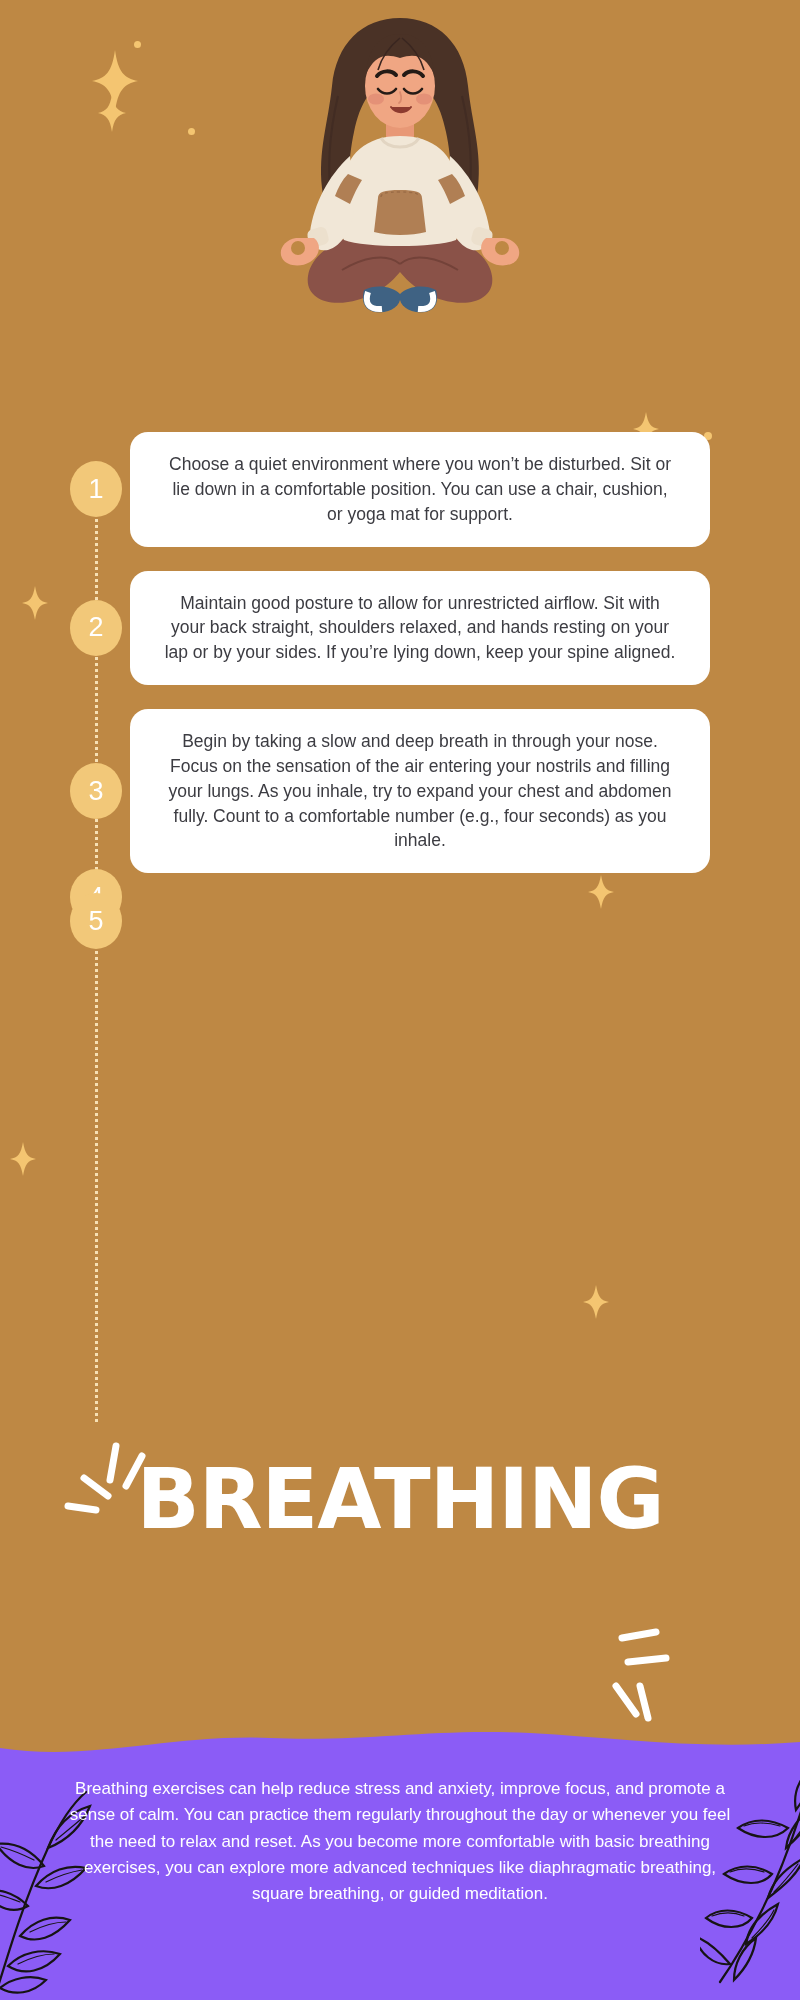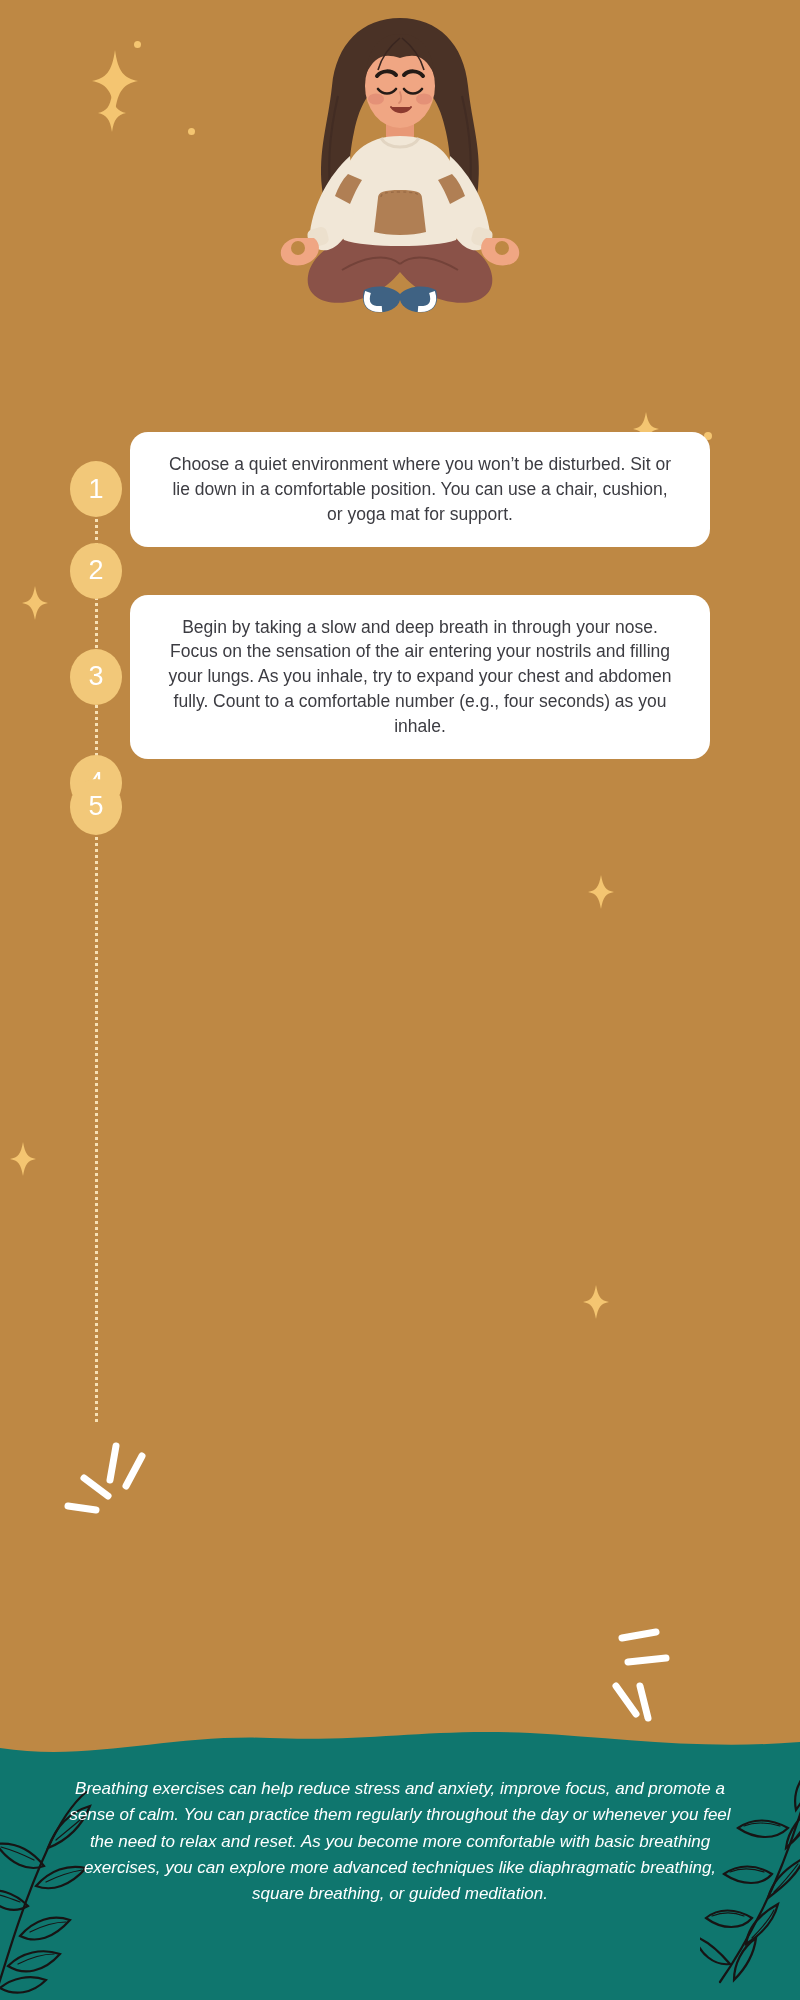--- a/index.html
+++ b/index.html
@@ -89,23 +89,22 @@
   }
   .title-line2{ font-size:83px; }
   .burst{ position:absolute; pointer-events:none; }
 
   
   #footer{
     position:absolute;
     left:0; bottom:0;
     width:800px;
     height:272px;
-    background:#0f766e;
+    background:#8b5cf6;
     overflow:hidden;
-    font-style:italic;
   }
   #footer-wave{ position:absolute; left:0; top:0; width:800px; height:40px; }
   #footer-text{
     position:absolute;
     left:60px; right:60px; top:48px;
     color:#ffffff;
     font-size:17px;
     line-height:1.55;
     text-align:center;
   }
@@ -231,20 +230,21 @@
   <div id="steps">
     <div class="timeline-line"></div>
 
     <div class="step">
       <div class="step-badge">1</div>
       <div class="step-card">Choose a quiet environment where you won’t be disturbed. Sit or lie down in a comfortable position. You can use a chair, cushion, or yoga mat for support.</div>
     </div>
 
     <div class="step">
       <div class="step-badge">2</div>
+      <div class="step-card">Maintain good posture to allow for unrestricted airflow. Sit with your back straight, shoulders relaxed, and hands resting on your lap or by your sides. If you’re lying down, keep your spine aligned.</div>
     </div>
 
     <div class="step">
       <div class="step-badge">3</div>
       <div class="step-card">Begin by taking a slow and deep breath in through your nose. Focus on the sensation of the air entering your nostrils and filling your lungs. As you inhale, try to expand your chest and abdomen fully. Count to a comfortable number (e.g., four seconds) as you inhale.</div>
     </div>
 
     <div class="step">
       <div class="step-badge">4</div>
     </div>
@@ -258,20 +258,21 @@
     <div class="burst" style="left:58px;top:-22px;">
       <svg width="110" height="90" viewBox="0 0 110 90">
         <g stroke="#ffffff" stroke-width="7" stroke-linecap="round">
           <line x1="58" y1="8" x2="52" y2="42"></line>
           <line x1="84" y1="18" x2="68" y2="48"></line>
           <line x1="26" y1="40" x2="50" y2="58"></line>
           <line x1="10" y1="68" x2="38" y2="72"></line>
         </g>
       </svg>
     </div>
+    <div class="big-title">BREATHING</div>
     <div class="burst" style="left:608px;top:168px;">
       <svg width="110" height="100" viewBox="0 0 110 100">
         <g stroke="#ffffff" stroke-width="7" stroke-linecap="round">
           <line x1="14" y1="10" x2="48" y2="4"></line>
           <line x1="20" y1="34" x2="58" y2="30"></line>
           <line x1="8" y1="58" x2="28" y2="86"></line>
           <line x1="32" y1="58" x2="40" y2="90"></line>
         </g>
       </svg>
     </div>

